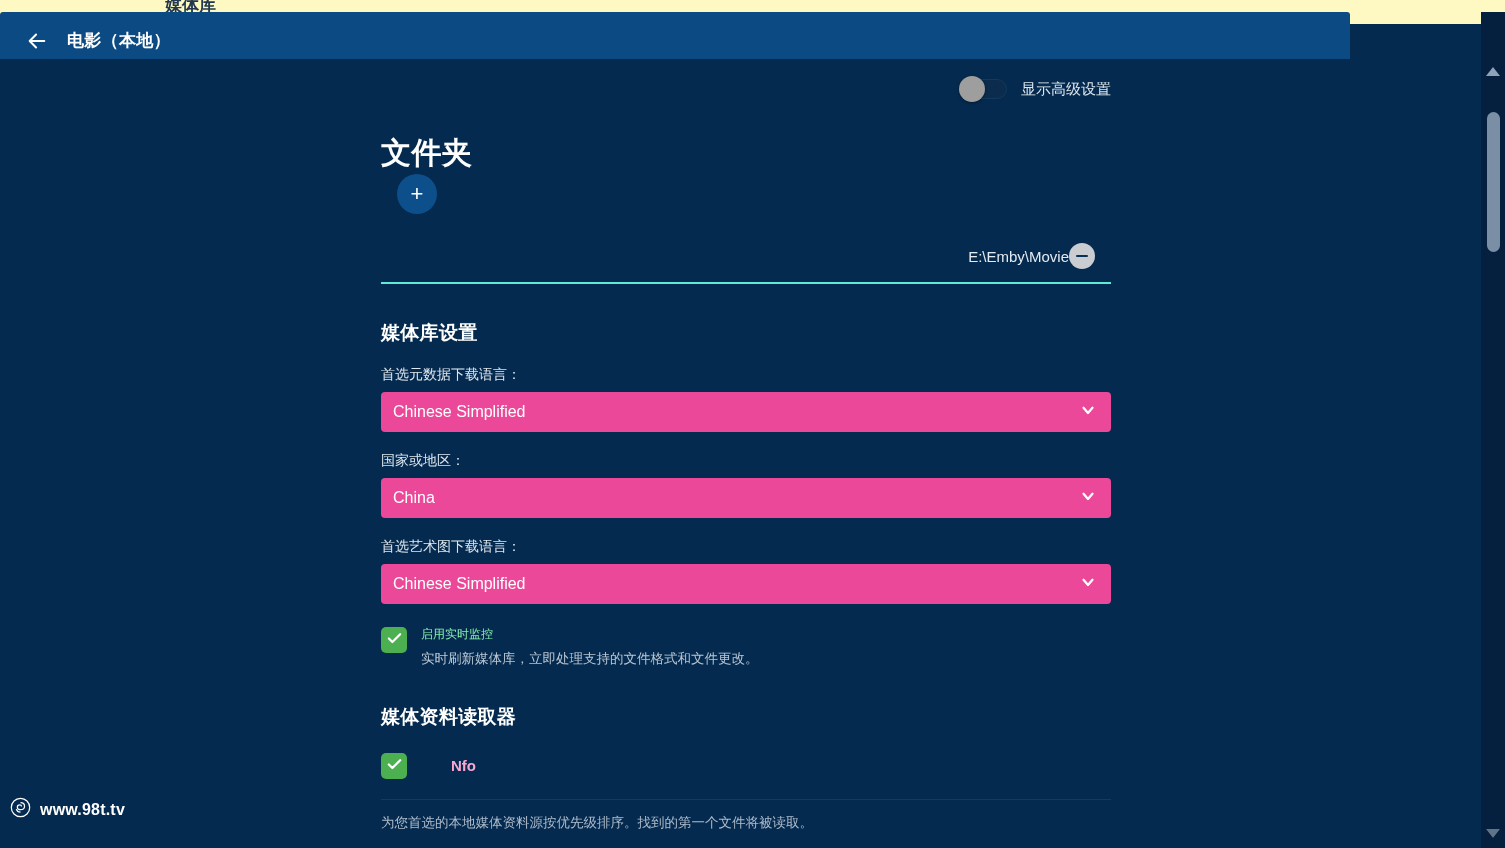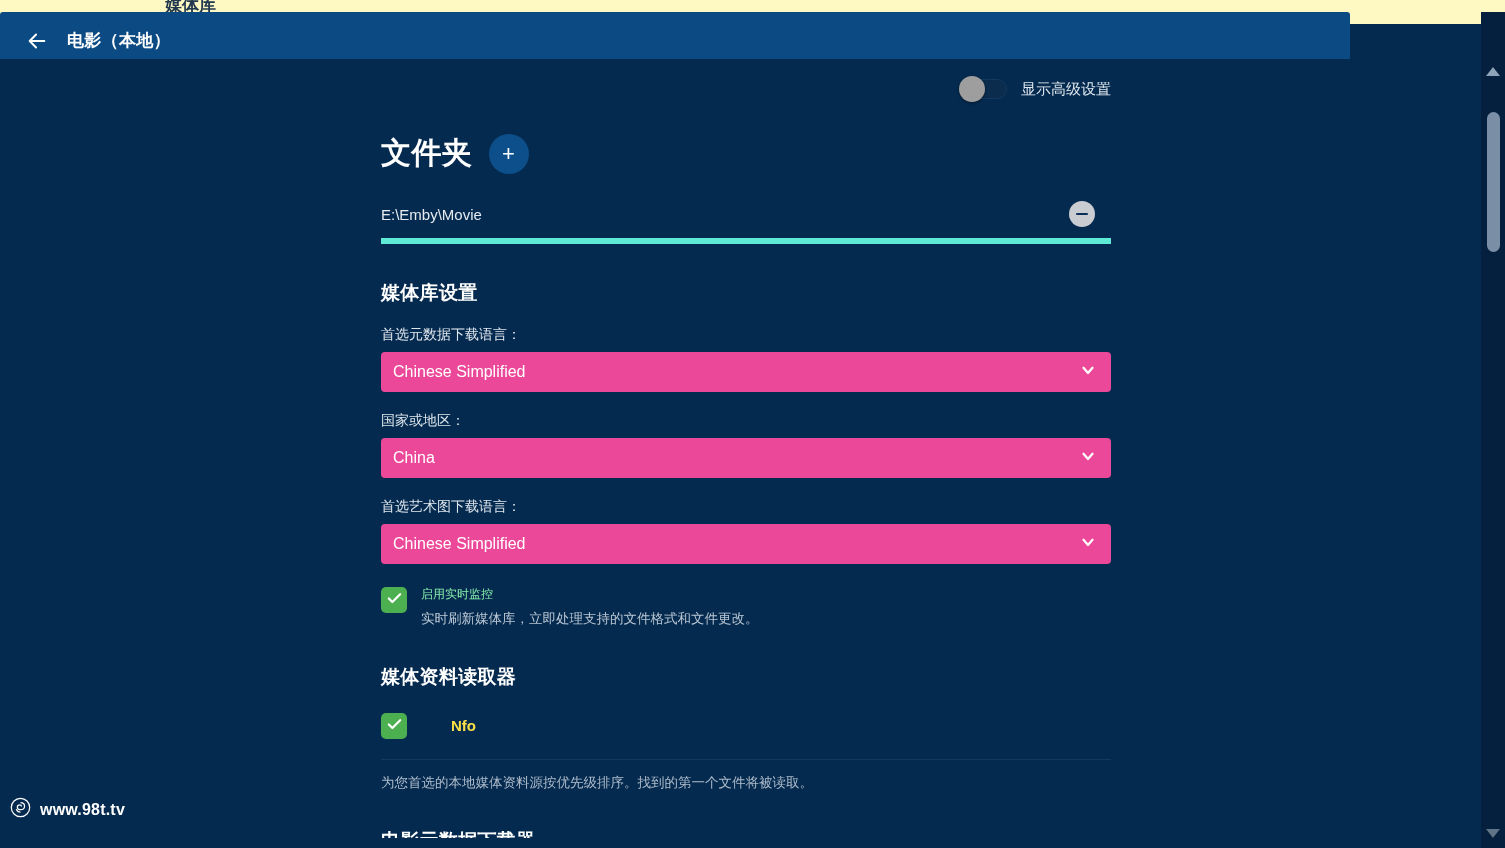--- a/index.html
+++ b/index.html
@@ -86,40 +86,41 @@
     width: 26px; height: 26px; border-radius: 50%;
     background: #9e9e9e;
     box-shadow: 0 1px 3px rgba(0,0,0,.4);
   }
   .switch-label {
     color: #dfe7ee; font-size: 15px; white-space: nowrap;
   }
 
   
   .section-head-row {
-    display: flex; align-items: flex-end;
+    display: flex; align-items: flex-start;
     margin-top: 26px;
+    flex-direction: column;
   }
   .section-title-lg {
     color: #ffffff; font-size: 30px; font-weight: bold;
     letter-spacing: .5px;
   }
   .round-btn {
     width: 40px; height: 40px; border-radius: 50%;
     background: #0d4f8b;
     display: flex; align-items: center; justify-content: center;
     margin-left: 16px; cursor: pointer;
     color: #ffffff; font-size: 22px; line-height: 1; font-weight: 300;
   }
 
   
   .folder-item {
-    display: flex; align-items: center; justify-content: space-between;
+    display: flex; align-items: center; justify-content: flex-end;
     height: 54px;
-    border-bottom: 6px solid #5eead4;
+    border-bottom: 2px solid #5eead4;
     margin-top: 16px;
     cursor: pointer;
   }
   .folder-path { color: #e4eaf0; font-size: 15px; }
   .minus-btn {
     width: 26px; height: 26px; border-radius: 50%;
     background: #c9ccd0;
     display: flex; align-items: center; justify-content: center;
     margin-right: 16px; cursor: pointer;
   }
@@ -176,21 +177,21 @@
   }
 
   .reader-row {
     display: flex; align-items: center;
     margin-top: 22px;
     padding-bottom: 20px;
     border-bottom: 1px solid #123b60;
     cursor: pointer;
   }
   .reader-label {
-    color: #fde047; font-size: 15px; font-weight: bold;
+    color: #f9a8d4; font-size: 15px; font-weight: bold;
     margin-left: 44px;
   }
   .helper-text {
     color: #aebccb; font-size: 13.5px; margin-top: 14px;
   }
 
   
   .scrollbar {
     position: absolute; right: 0; top: 12px;
     width: 24px; height: 836px;

